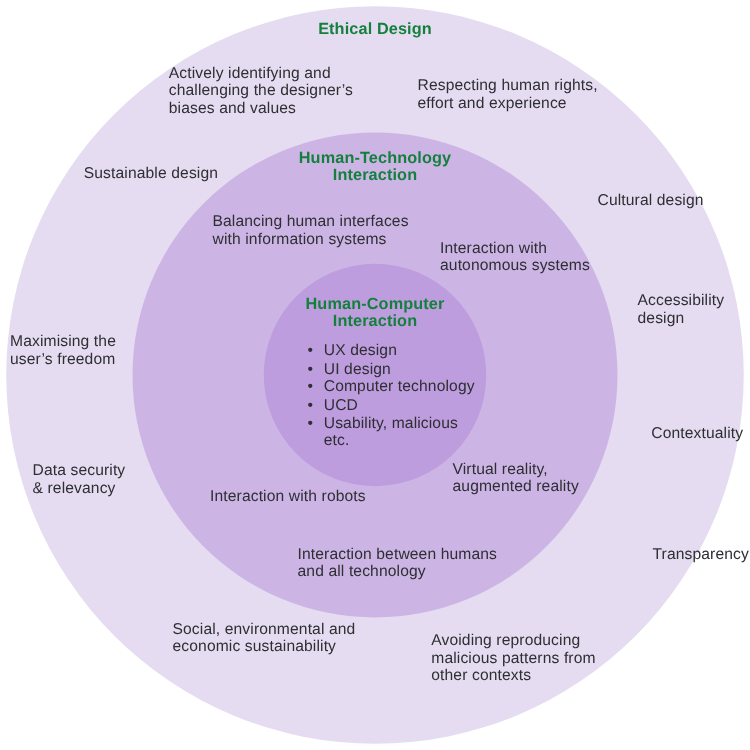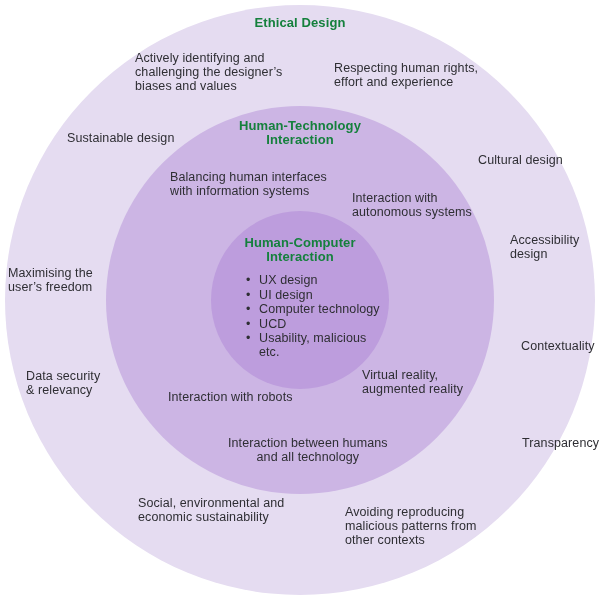--- a/index.html
+++ b/index.html
@@ -56,21 +56,21 @@
   #lbl-balancing      { left: 170px; top: 170px; }
   #lbl-cultural       { left: 462px; top: 153px; margin-left: 16px; }
   #lbl-autonomous     { left: 352px; top: 191px; }
   #lbl-accessibility  { left: 510px; top: 233px; }
   #lbl-hci            { left: 211px; top: 236px; width: 178px; }
   #lbl-maximising     { left: 8px;   top: 266px; }
   #lbl-datasec        { left: 26px;  top: 369px; }
   #lbl-contextuality  { left: 521px; top: 339px; }
   #lbl-robots         { left: 132px; top: 390px; margin-left: 36px; }
   #lbl-vr             { left: 362px; top: 368px; }
-  #lbl-between        { left: 228px; top: 436px; text-align: center; }
+  #lbl-between        { left: 238px; top: 436px; }
   #lbl-transparency   { left: 478px; top: 436px; margin-left: 44px; }
   #lbl-social         { left: 138px; top: 496px; }
   #lbl-avoiding       { left: 345px; top: 505px; }
   #bullet-list {
     position: absolute;
     left: 246px; top: 273px;
     margin: 0; padding: 0;
     list-style: none;
   }
   #bullet-list li {

